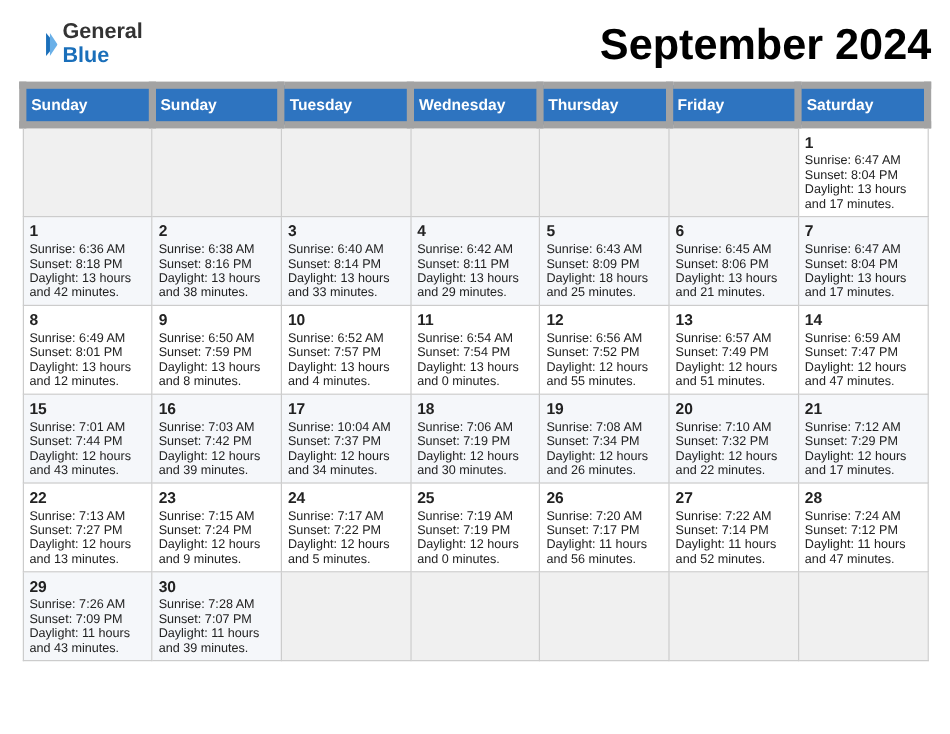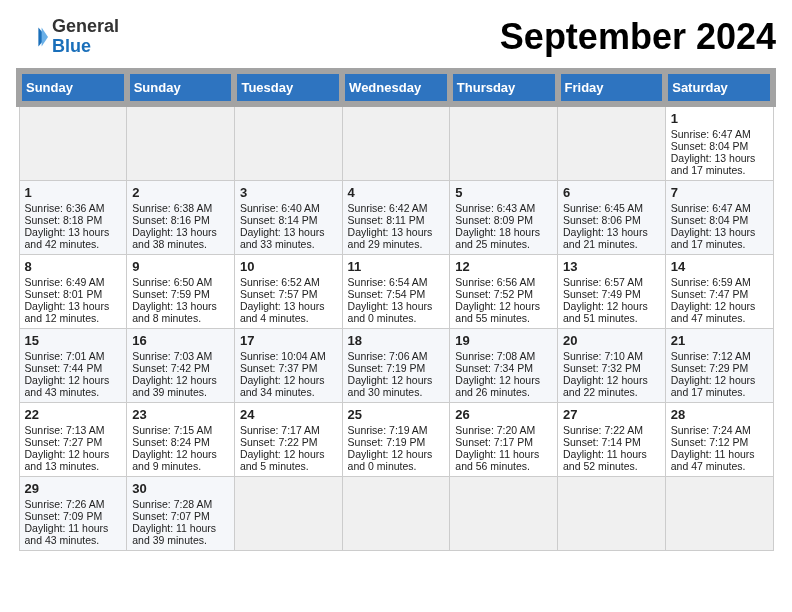--- a/index.html
+++ b/index.html
@@ -143,21 +143,21 @@
         <td><span class="day-num">15</span><span>Sunrise: 7:01 AM</span><br><span>Sunset: 7:44 PM</span><br><span>Daylight: 12 hours and 43 minutes.</span></td>
         <td><span class="day-num">16</span><span>Sunrise: 7:03 AM</span><br><span>Sunset: 7:42 PM</span><br><span>Daylight: 12 hours and 39 minutes.</span></td>
         <td><span class="day-num">17</span><span>Sunrise: 10:04 AM</span><br><span>Sunset: 7:37 PM</span><br><span>Daylight: 12 hours and 34 minutes.</span></td>
         <td><span class="day-num">18</span><span>Sunrise: 7:06 AM</span><br><span>Sunset: 7:19 PM</span><br><span>Daylight: 12 hours and 30 minutes.</span></td>
         <td><span class="day-num">19</span><span>Sunrise: 7:08 AM</span><br><span>Sunset: 7:34 PM</span><br><span>Daylight: 12 hours and 26 minutes.</span></td>
         <td><span class="day-num">20</span><span>Sunrise: 7:10 AM</span><br><span>Sunset: 7:32 PM</span><br><span>Daylight: 12 hours and 22 minutes.</span></td>
         <td><span class="day-num">21</span><span>Sunrise: 7:12 AM</span><br><span>Sunset: 7:29 PM</span><br><span>Daylight: 12 hours and 17 minutes.</span></td>
       </tr>
       <tr>
         <td><span class="day-num">22</span><span>Sunrise: 7:13 AM</span><br><span>Sunset: 7:27 PM</span><br><span>Daylight: 12 hours and 13 minutes.</span></td>
-        <td><span class="day-num">23</span><span>Sunrise: 7:15 AM</span><br><span>Sunset: 8:24 PM</span><br><span>Daylight: 12 hours and 9 minutes.</span></td>
+        <td><span class="day-num">23</span><span>Sunrise: 7:15 AM</span><br><span>Sunset: 7:24 PM</span><br><span>Daylight: 12 hours and 9 minutes.</span></td>
         <td><span class="day-num">24</span><span>Sunrise: 7:17 AM</span><br><span>Sunset: 7:22 PM</span><br><span>Daylight: 12 hours and 5 minutes.</span></td>
         <td><span class="day-num">25</span><span>Sunrise: 7:19 AM</span><br><span>Sunset: 7:19 PM</span><br><span>Daylight: 12 hours and 0 minutes.</span></td>
         <td><span class="day-num">26</span><span>Sunrise: 7:20 AM</span><br><span>Sunset: 7:17 PM</span><br><span>Daylight: 11 hours and 56 minutes.</span></td>
         <td><span class="day-num">27</span><span>Sunrise: 7:22 AM</span><br><span>Sunset: 7:14 PM</span><br><span>Daylight: 11 hours and 52 minutes.</span></td>
         <td><span class="day-num">28</span><span>Sunrise: 7:24 AM</span><br><span>Sunset: 7:12 PM</span><br><span>Daylight: 11 hours and 47 minutes.</span></td>
       </tr>
       <tr>
         <td><span class="day-num">29</span><span>Sunrise: 7:26 AM</span><br><span>Sunset: 7:09 PM</span><br><span>Daylight: 11 hours and 43 minutes.</span></td>
         <td><span class="day-num">30</span><span>Sunrise: 7:28 AM</span><br><span>Sunset: 7:07 PM</span><br><span>Daylight: 11 hours and 39 minutes.</span></td>
         <td class="empty"></td>

